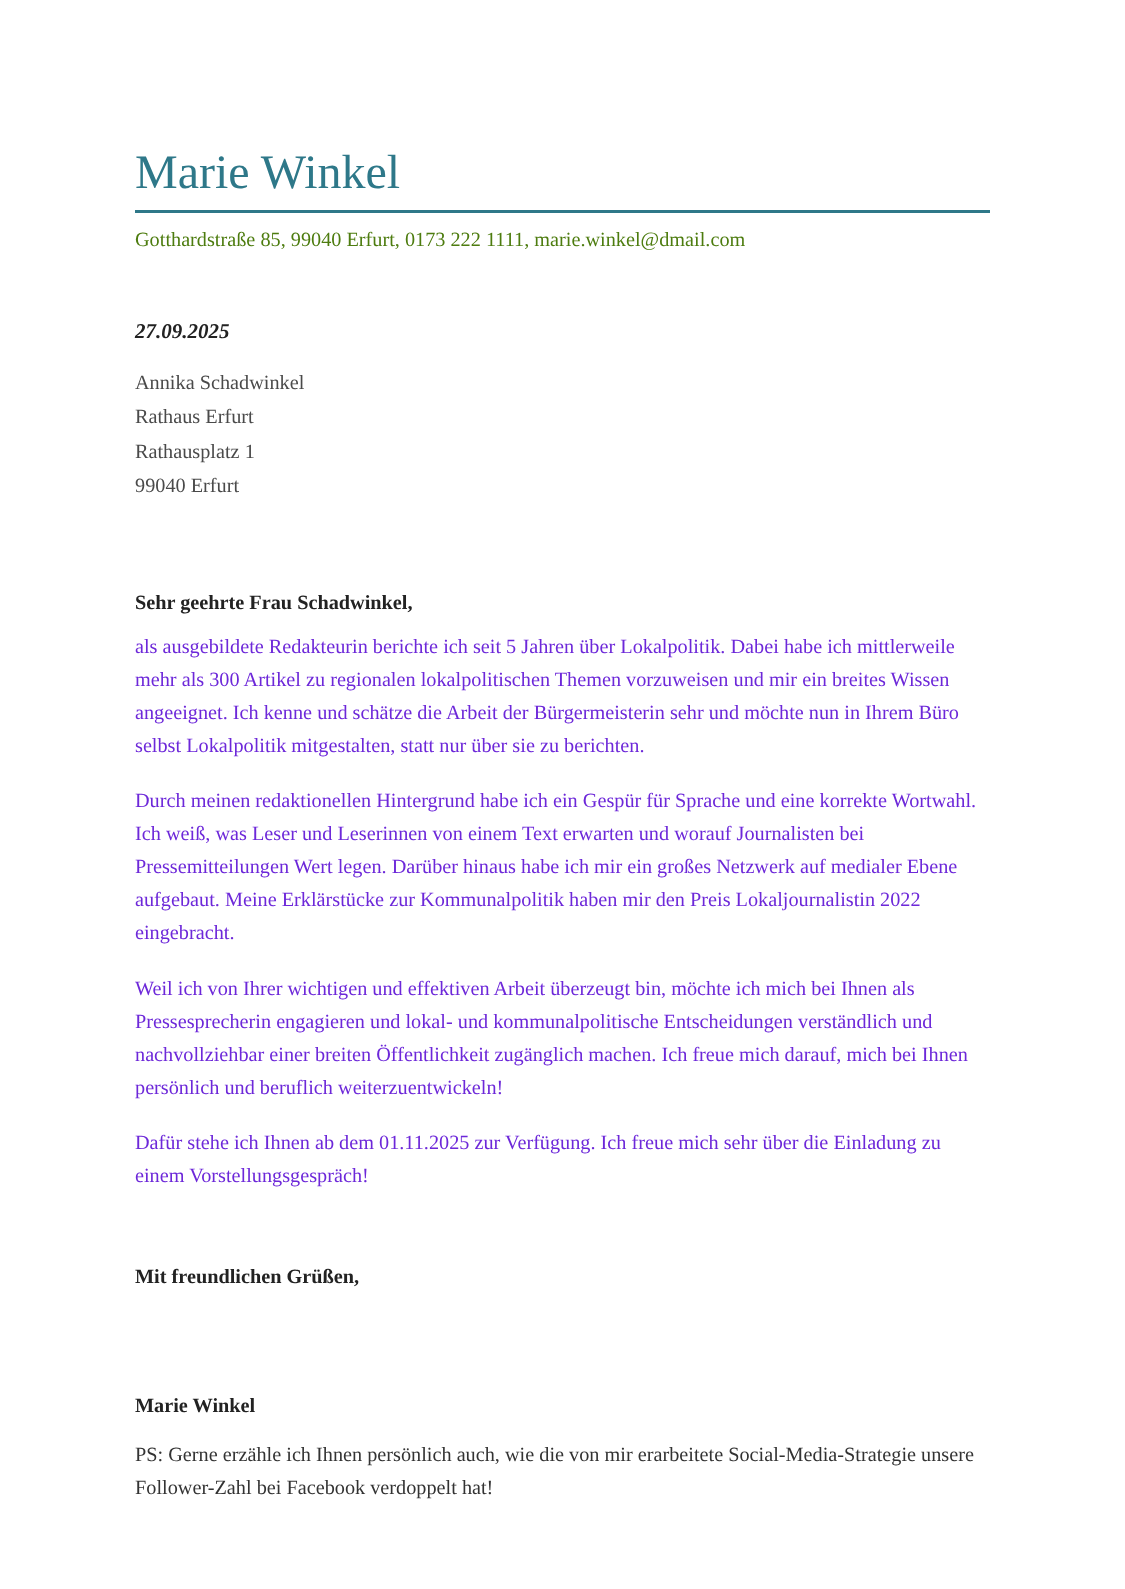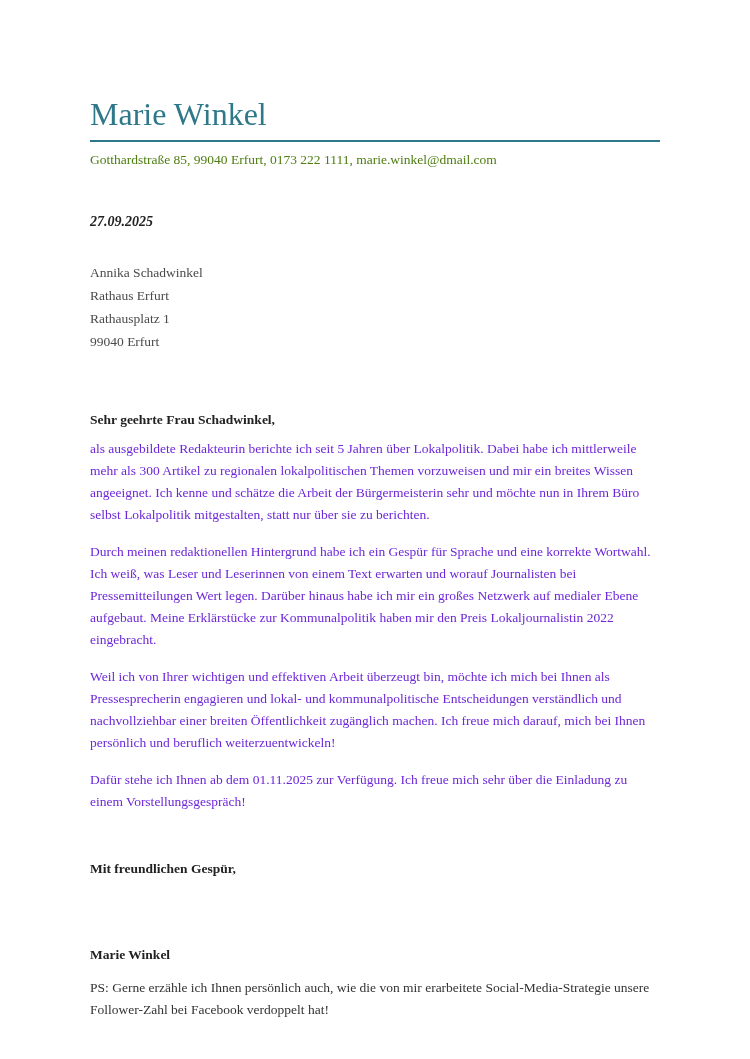--- a/index.html
+++ b/index.html
@@ -30,21 +30,21 @@
     line-height: 1.35;
   }
   .date-line {
     margin-top: 45px;
     font-size: 14px;
     font-weight: bold;
     color: #222222;
     font-style: italic;
   }
   .recipient-block {
-    margin-top: 31px;
+    margin-top: 13px;
     font-size: 13.5px;
     color: #4a4a4a;
     line-height: 23px;
   }
   .salutation {
     margin-top: 57px;
     font-size: 13.5px;
     font-weight: bold;
     color: #222222;
     line-height: 20px;
@@ -99,19 +99,19 @@
   <div class="salutation">Sehr geehrte Frau Schadwinkel,</div>
 
   <p class="para">als ausgebildete Redakteurin berichte ich seit 5 Jahren über Lokalpolitik. Dabei habe ich mittlerweile mehr als 300 Artikel zu regionalen lokalpolitischen Themen vorzuweisen und mir ein breites Wissen angeeignet. Ich kenne und schätze die Arbeit der Bürgermeisterin sehr und möchte nun in Ihrem Büro selbst Lokalpolitik mitgestalten, statt nur über sie zu berichten.</p>
 
   <p class="para">Durch meinen redaktionellen Hintergrund habe ich ein Gespür für Sprache und eine korrekte Wortwahl. Ich weiß, was Leser und Leserinnen von einem Text erwarten und worauf Journalisten bei Pressemitteilungen Wert legen. Darüber hinaus habe ich mir ein großes Netzwerk auf medialer Ebene aufgebaut. Meine Erklärstücke zur Kommunalpolitik haben mir den Preis Lokaljournalistin 2022 eingebracht.</p>
 
   <p class="para">Weil ich von Ihrer wichtigen und effektiven Arbeit überzeugt bin, möchte ich mich bei Ihnen als Pressesprecherin engagieren und lokal- und kommunalpolitische Entscheidungen verständlich und nachvollziehbar einer breiten Öffentlichkeit zugänglich machen. Ich freue mich darauf, mich bei Ihnen persönlich und beruflich weiterzuentwickeln!</p>
 
   <p class="para">Dafür stehe ich Ihnen ab dem 01.11.2025 zur Verfügung. Ich freue mich sehr über die Einladung zu einem Vorstellungsgespräch!</p>
 
-  <div class="closing">Mit freundlichen Gespür,</div>
+  <div class="closing">Mit freundlichen Grüßen,</div>
 
   <div class="signature-name">Marie Winkel</div>
 
   <p class="postscript">PS: Gerne erzähle ich Ihnen persönlich auch, wie die von mir erarbeitete Social-Media-Strategie unsere Follower-Zahl bei Facebook verdoppelt hat!</p>
 
 </div>
 
 </body></html>

